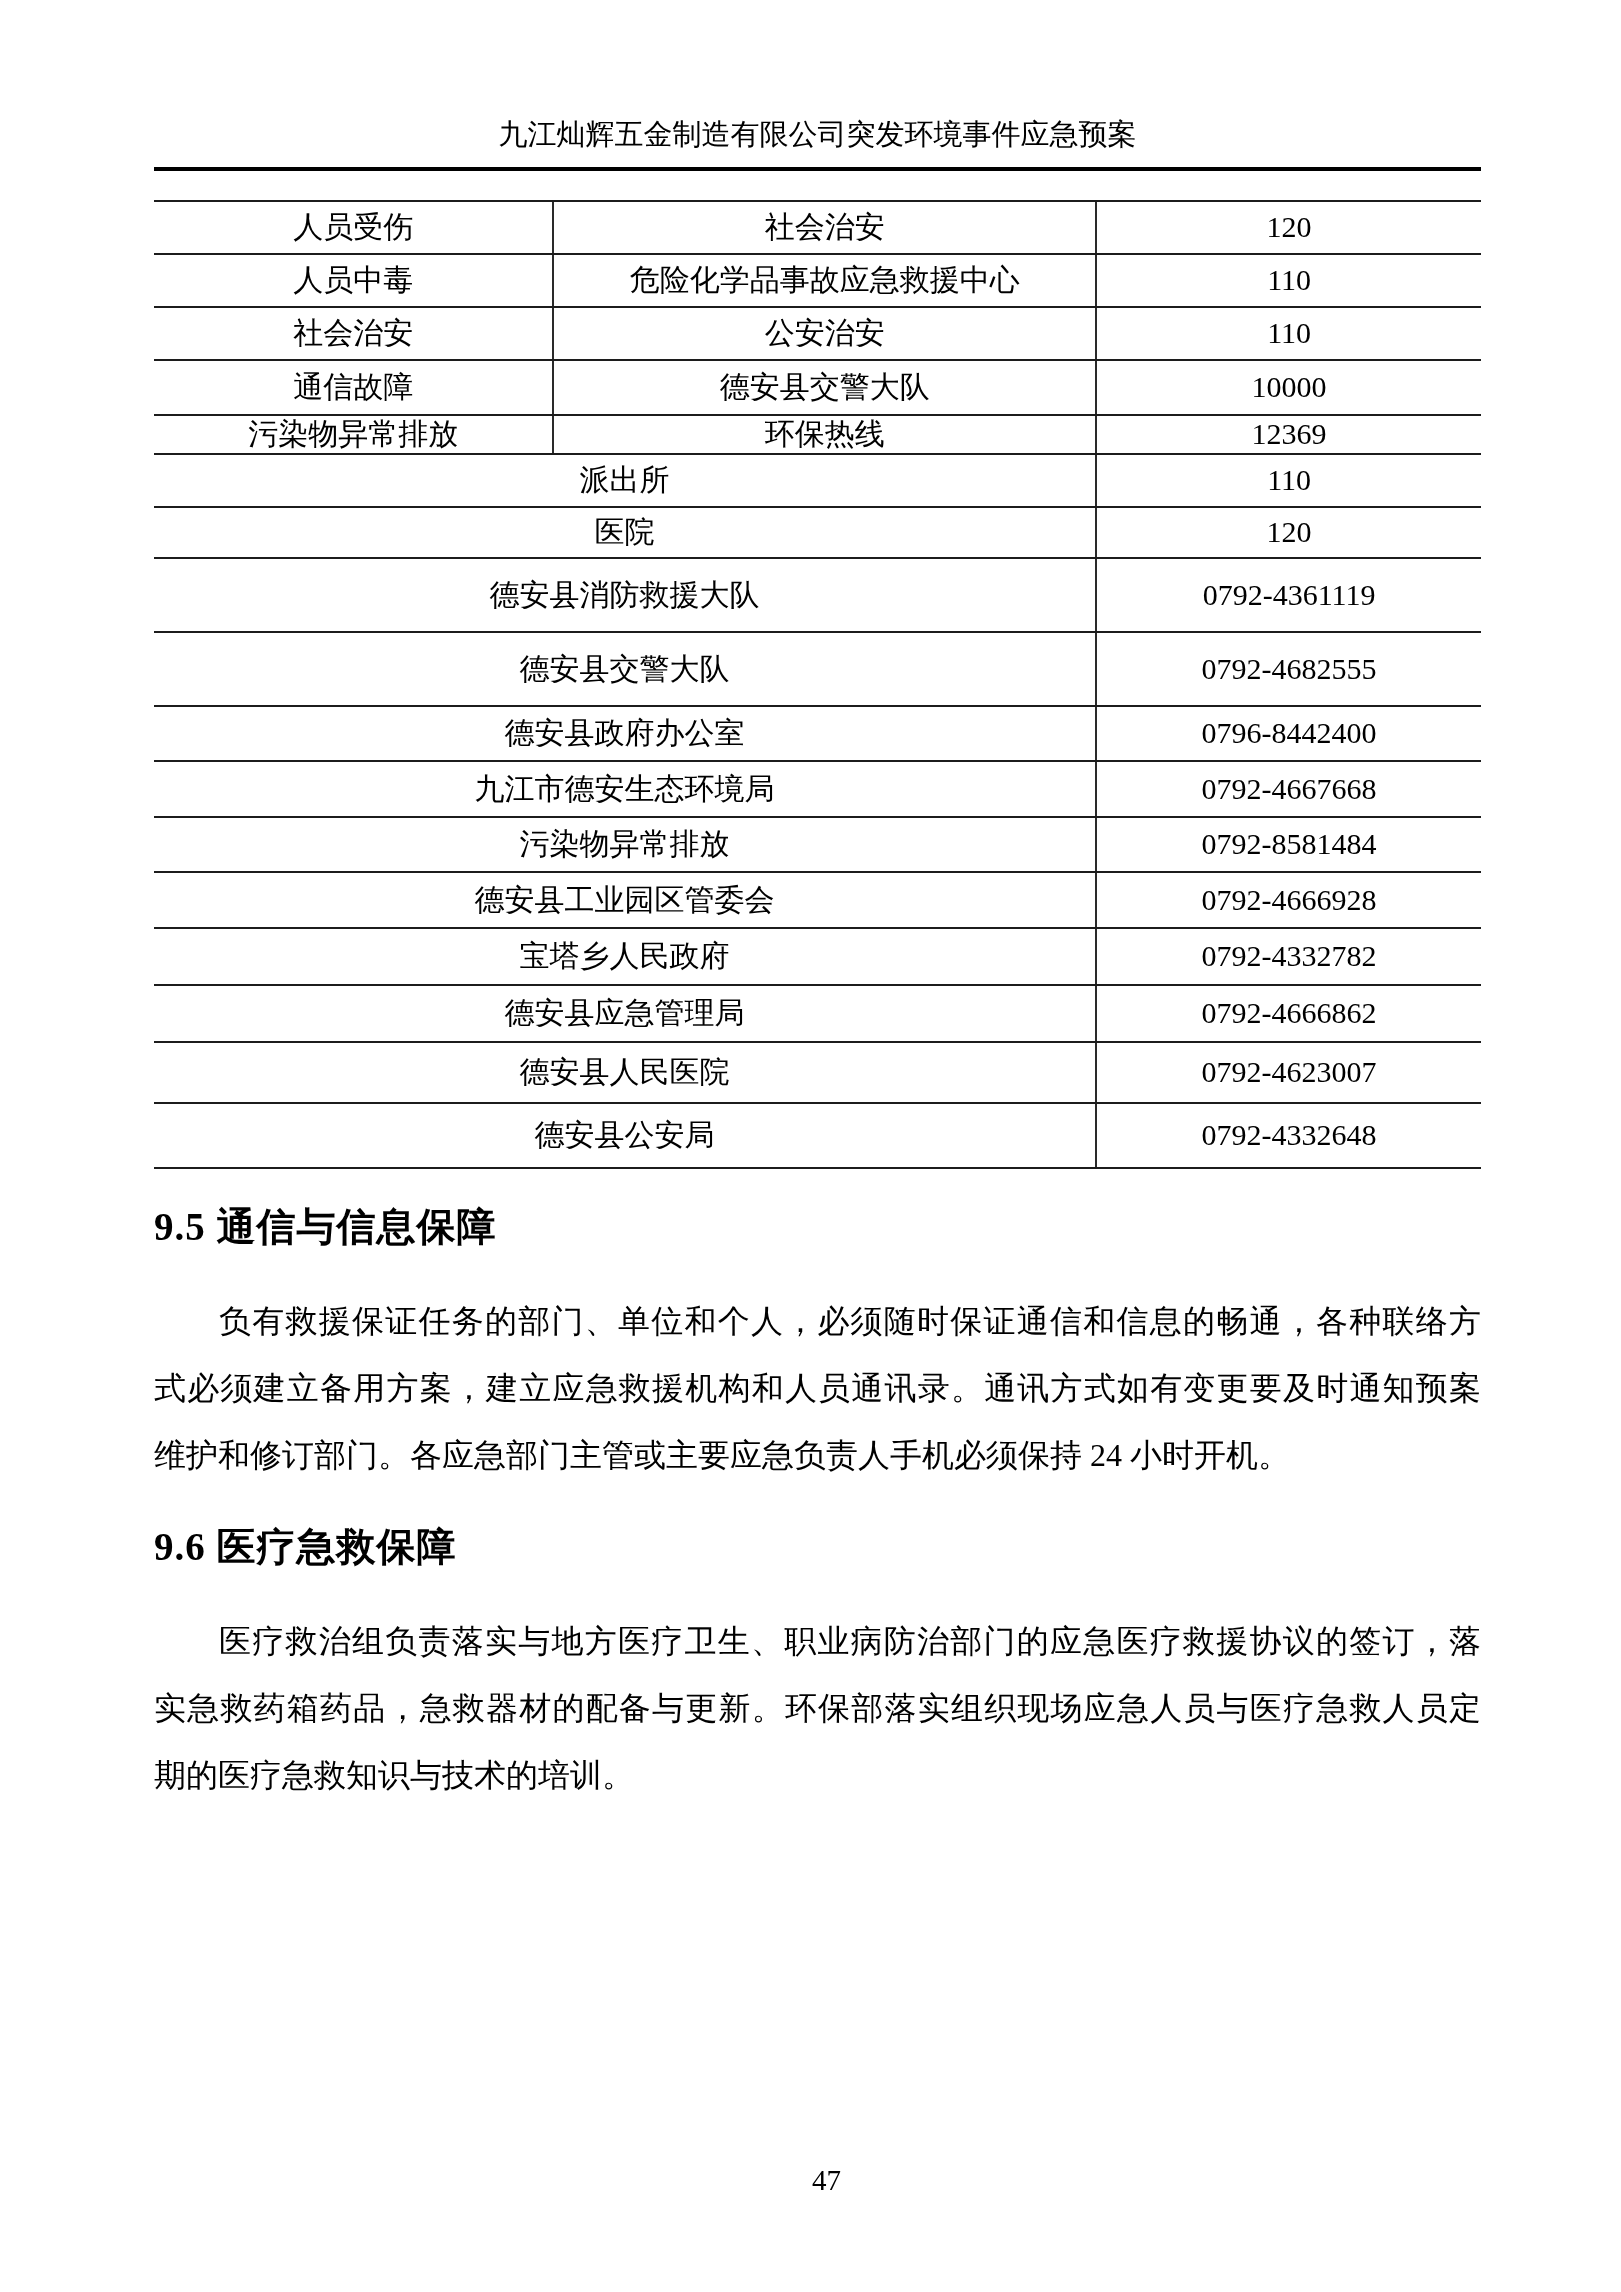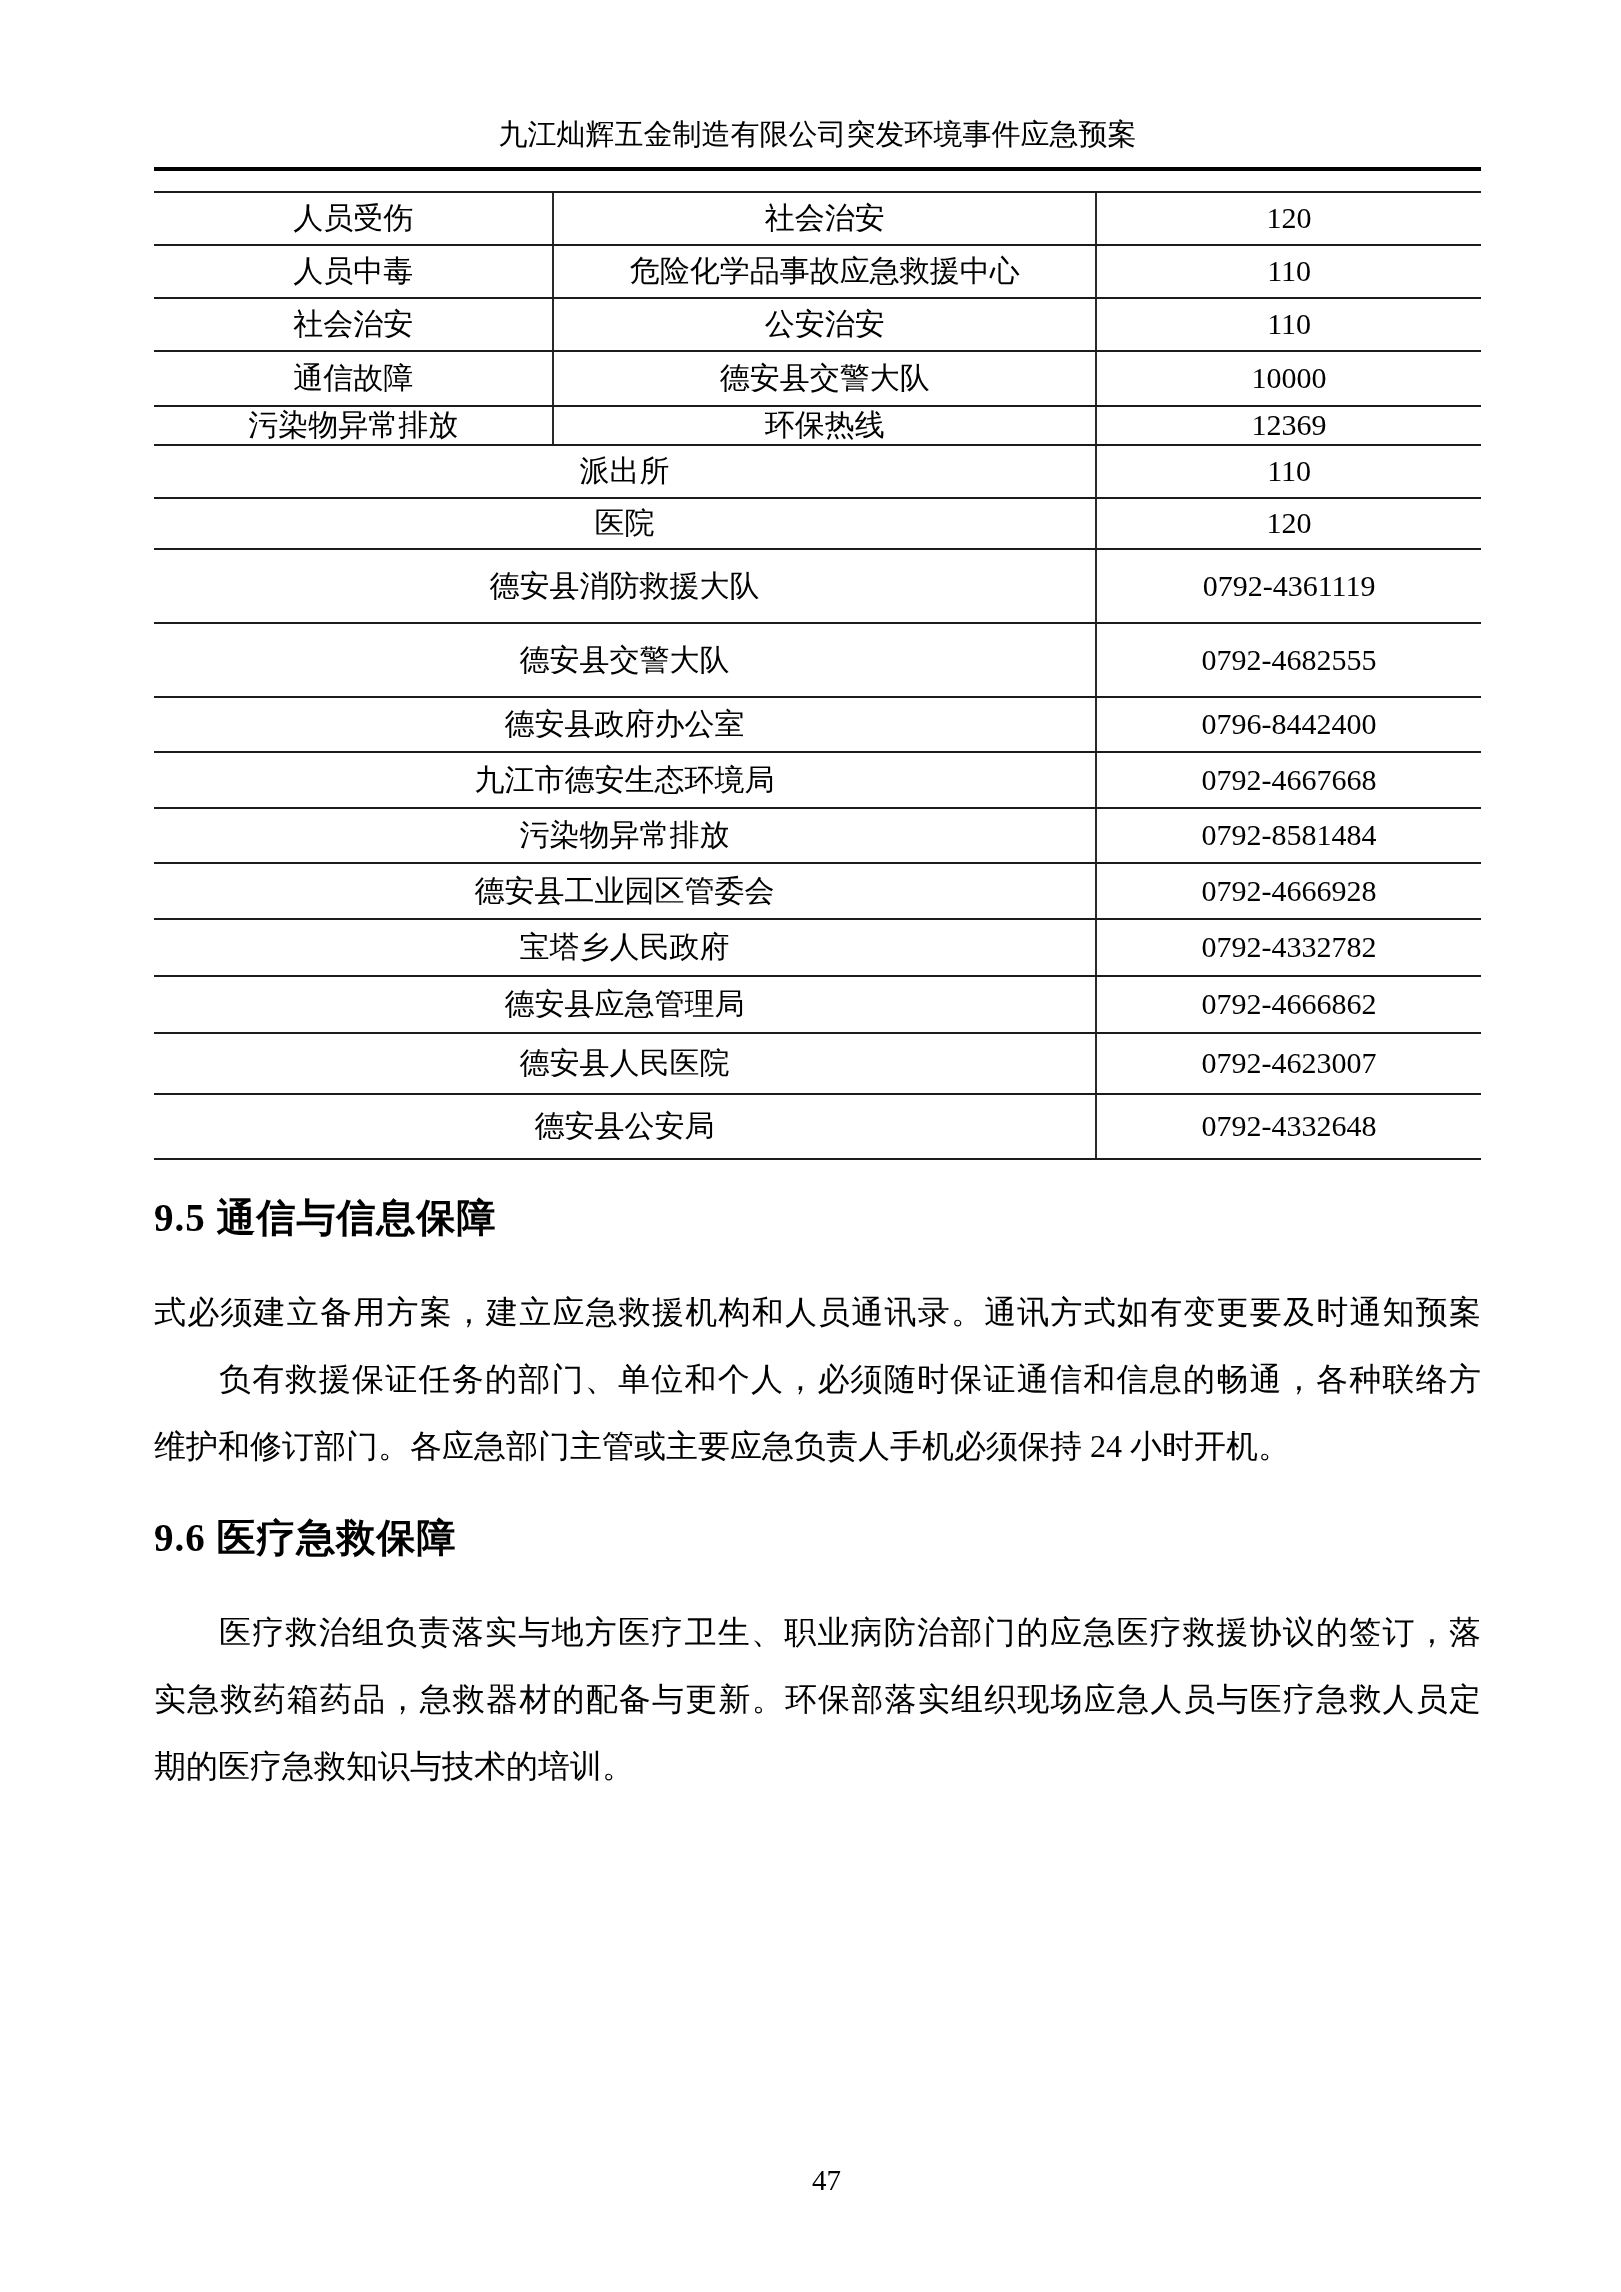--- a/index.html
+++ b/index.html
@@ -17,21 +17,21 @@
     text-align: center;
     font-size: 29px; line-height: 37px;
     font-weight: normal;
   }
   .header-rule {
     margin-top: 13.7px;
     height: 3.9px; background: #000000;
   }
 
   table.contact {
-    margin-top: 20px;
+    margin-top: 29px;
     width: 100%;
     border-collapse: collapse;
     table-layout: fixed;
   }
   table.contact td {
     border-top: 2px solid #1c1c1c;
     border-bottom: 2px solid #1c1c1c;
     text-align: center; vertical-align: middle;
     font-size: 30px; line-height: 1.2;
     padding: 0 5.9px;
@@ -147,22 +147,22 @@
         </tr>
         <tr style="height:65px">
           <td colspan="2">德安县公安局</td>
           <td class="div-left">0792-4332648</td>
         </tr>
       </tbody>
     </table>
 
     <h2 class="section-heading">9.5 通信与信息保障</h2>
     <div class="para">
+      <div class="line first">负有救援保证任务的部门、单位和个人，必须随时保证通信和信息的畅通，各种联络方</div>
       <div class="line">式必须建立备用方案，建立应急救援机构和人员通讯录。通讯方式如有变更要及时通知预案</div>
-      <div class="line first">负有救援保证任务的部门、单位和个人，必须随时保证通信和信息的畅通，各种联络方</div>
       <div class="line last">维护和修订部门。各应急部门主管或主要应急负责人手机必须保持 24 小时开机。</div>
     </div>
 
     <h2 class="section-heading">9.6 医疗急救保障</h2>
     <div class="para">
       <div class="line first">医疗救治组负责落实与地方医疗卫生、职业病防治部门的应急医疗救援协议的签订，落</div>
       <div class="line">实急救药箱药品，急救器材的配备与更新。环保部落实组织现场应急人员与医疗急救人员定</div>
       <div class="line last">期的医疗急救知识与技术的培训。</div>
     </div>
 

